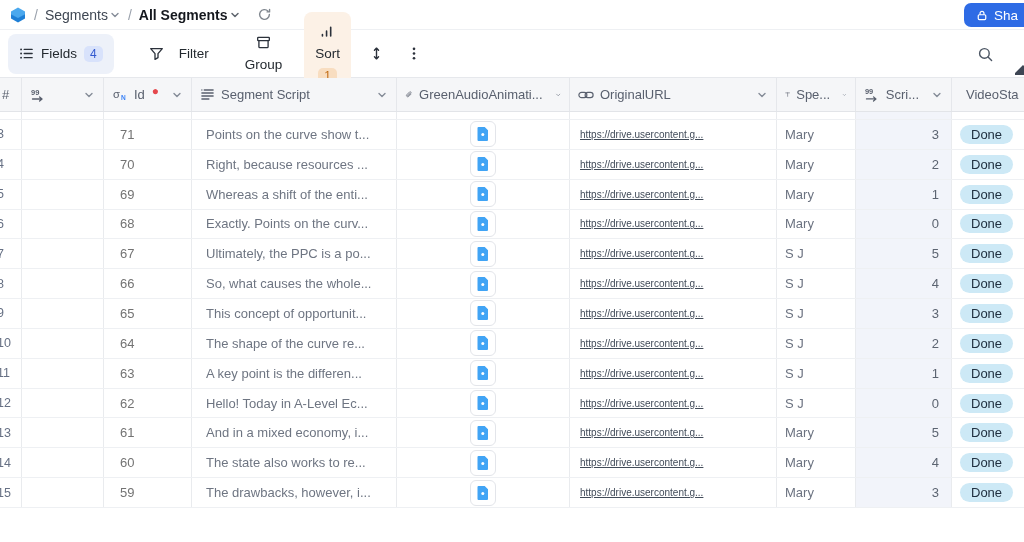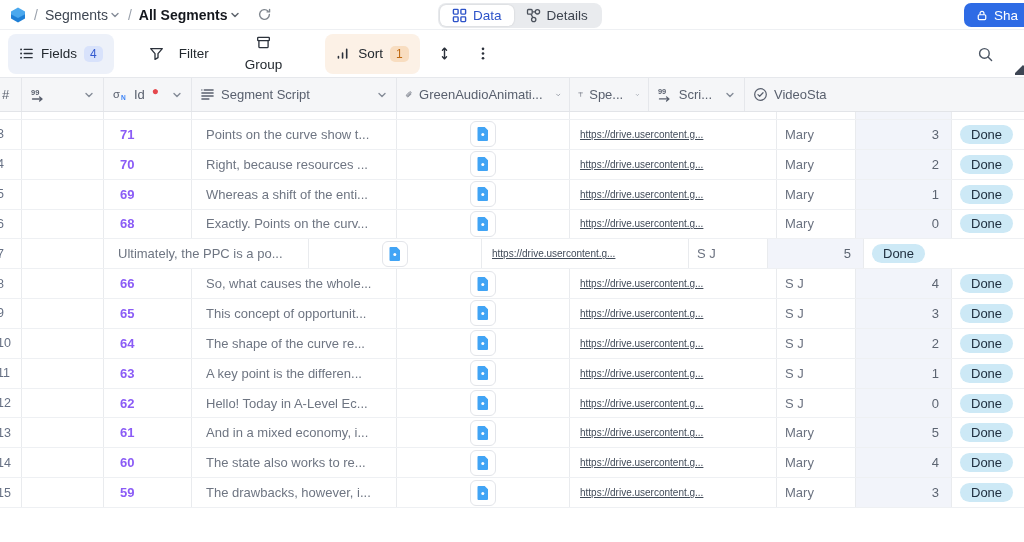--- a/index.html
+++ b/index.html
@@ -29,21 +29,21 @@
     color:#fff; font-size:13.5px; min-width:78px; }
 
   
   .toolbar { position:relative; height:48px; display:flex; align-items:center;
     border-bottom:1px solid #e6e8ec; background:#fff; }
   .tbtn { display:flex; align-items:center; gap:7px; font-size:13.5px; color:#23292f;
     padding:12px 11px; border-radius:8px; margin-left:6px; }
   .tbtn.fields { background:#edf1f9; margin-left:8px; }
   .tbtn.filter { margin-left:24px;gap:15px; }
   .tbtn.group { margin-left:14px;flex-direction:column; }
-  .tbtn.sort { background:#fcf1e6; margin-left:32px; }
+  .tbtn.sort { background:#fcf1e6; margin-left:11px;flex-direction:column; }
   .badge { font-size:12px; padding:1px 6px; border-radius:5px; }
   .badge.blue { background:#d8e2fb; color:#3259cf; }
   .badge.orange { background:#f8ddc0; color:#c06a12; }
   .icon-btn { width:26px; height:26px; display:flex; align-items:center; justify-content:center;
     margin-left:12px; border-radius:6px; }
   .search-btn { position:absolute; right:26px; top:11px; width:26px; height:26px;
     display:flex; align-items:center; justify-content:center; }
   .partial-icon { position:absolute; right:-7px; bottom:2px; }
 
   
@@ -65,21 +65,21 @@
   .c-scri   { width:96px;  flex:0 0 96px; }
   .c-status { width:72px;  flex:1; border-right:none !important; }
 
   .tbody { flex:1; display:flex; flex-direction:column; }
   .trow { display:flex; flex:1; border-bottom:1px solid #eef0f3; background:#fff; }
   .trow.sliver { flex:0 0 8px; border-bottom:1px solid #eef0f3; overflow:hidden; }
   .cell { display:flex; align-items:center; border-right:1px solid #e9ebee;
     font-size:13px; color:#6b7280; overflow:hidden; white-space:nowrap; }
   .cell.c-num  { color:#667084; font-size:12.5px; padding-left:0; }
   .cell.c-num span { margin-left:-3px; }
-  .cell.c-id   { padding-left:16px; color:#8b5cf6;font-weight:bold; }
+  .cell.c-id   { padding-left:16px; color:#737373; }
   .cell.c-script { padding-left:14px; color:#6e7582; }
   .cell.c-attach { justify-content:center; }
   .cell.c-url  { padding-left:10px; }
   .cell.c-speaker { padding-left:8px; }
   .cell.c-scri { justify-content:flex-end; padding-right:12px; background:#f2f4fa; color:#5c6471; }
   .cell.c-status { padding-left:8px; }
 
   .url-link { color:#414b59; text-decoration:underline; font-size:10px; cursor:pointer; }
   .pill { background:#cde9f6; color:#203040; font-size:13px; padding:2px 11px; border-radius:11px; }
   .file-chip { width:26px; height:26px; border:1px solid #e3e5ea; border-radius:6px;
@@ -111,44 +111,20 @@
           <path d="M3 4.5 6 7.5 9 4.5" fill="none" stroke="#60666f" stroke-width="1.5" stroke-linecap="round" stroke-linejoin="round"></path>
         </svg>
     </div>
     <div class="refresh-btn">
       <svg width="15" height="15" viewBox="0 0 16 16">
         <path d="M13.2 8a5.2 5.2 0 1 1-1.4-3.55" fill="none" stroke="#80878f" stroke-width="1.5" stroke-linecap="round"></path>
         <path d="M13.4 2.6v2.6h-2.6" fill="none" stroke="#80878f" stroke-width="1.5" stroke-linecap="round" stroke-linejoin="round"></path>
       </svg>
     </div>
 
-    <div class="seg-control">
-      <div class="seg active">
-        <svg width="15" height="15" viewBox="0 0 16 16">
-          <g fill="none" stroke="#2d53c9" stroke-width="1.5">
-            <rect x="1.5" y="1.5" width="5" height="5" rx="0.8"></rect>
-              <rect x="9.5" y="1.5" width="5" height="5" rx="0.8"></rect>
-            <rect x="1.5" y="9.5" width="5" height="5" rx="0.8"></rect>
-              <rect x="9.5" y="9.5" width="5" height="5" rx="0.8"></rect>
-          </g>
-        </svg>
-        <span>Data</span>
-      </div>
-      <div class="seg">
-        <svg width="15" height="15" viewBox="0 0 16 16">
-          <g fill="none" stroke="#4c525c" stroke-width="1.4">
-            <rect x="1.6" y="1.6" width="5" height="5" rx="1"></rect>
-            <circle cx="12.2" cy="4.1" r="2.3"></circle>
-            <circle cx="8.2" cy="12.2" r="2.3"></circle>
-            <path d="M6.6 4.1h3.3M5.3 6.6l2 3.5"></path>
-          </g>
-        </svg>
-        <span>Details</span>
-      </div>
-    </div>
 
     <div class="share-btn">
       <svg width="12" height="13" viewBox="0 0 16 16">
         <g fill="none" stroke="#fff" stroke-width="1.6">
           <rect x="3" y="7" width="10" height="6.5" rx="1.4"></rect>
           <path d="M5.4 7V5a2.6 2.6 0 0 1 5.2 0v2"></path>
         </g>
       </svg>
       <span>Sha</span>
     </div>
@@ -255,20 +231,33 @@
         <span class="grow"></span>
         <svg class="chev" viewBox="0 0 12 12">
             <path d="M3 4.5 6 7.5 9 4.5" fill="none" stroke="#858c98" stroke-width="1.4" stroke-linecap="round" stroke-linejoin="round"></path>
           </svg>
       </div>
       <div class="hcell c-attach">
         <svg width="15" height="15" viewBox="0 0 16 16">
           <path d="M12 7.3l-4.6 4.6a2.6 2.6 0 0 1-3.7-3.7l5.3-5.3a1.8 1.8 0 0 1 2.6 2.6l-5.1 5.1a.95.95 0 0 1-1.35-1.35l4.3-4.3" fill="none" stroke="#59606e" stroke-width="1.3" stroke-linecap="round" stroke-linejoin="round"></path>
         </svg>
         <span>GreenAudioAnimati...</span>
+        <span class="grow"></span>
+        <svg class="chev" viewBox="0 0 12 12">
+            <path d="M3 4.5 6 7.5 9 4.5" fill="none" stroke="#858c98" stroke-width="1.4" stroke-linecap="round" stroke-linejoin="round"></path>
+          </svg>
+      </div>
+      <div class="hcell c-url">
+        <svg width="16" height="14" viewBox="0 0 18 14">
+          <g fill="none" stroke="#59606e" stroke-width="1.3">
+            <rect x="1" y="4" width="9" height="6" rx="3"></rect>
+            <rect x="8" y="4" width="9" height="6" rx="3"></rect>
+          </g>
+        </svg>
+        <span>OriginalURL</span>
         <span class="grow"></span>
         <svg class="chev" viewBox="0 0 12 12">
             <path d="M3 4.5 6 7.5 9 4.5" fill="none" stroke="#858c98" stroke-width="1.4" stroke-linecap="round" stroke-linejoin="round"></path>
           </svg>
       </div>
       <div class="hcell c-speaker">
         <svg width="13" height="13" viewBox="0 0 14 14">
           <path d="M2 2.6h10M7 2.6V12" fill="none" stroke="#59606e" stroke-width="1.5" stroke-linecap="round"></path>
         </svg>
         <span>Spe...</span>
@@ -439,20 +428,23 @@
           </div>
     <div class="cell c-status">
             <span class="pill">Done</span>
           </div>
   </div>
         <div class="trow">
     <div class="cell c-num">
             <span>7</span>
           </div>
     <div class="cell c-auto"></div>
+    <div class="cell c-id">
+            <span>67</span>
+          </div>
     <div class="cell c-script">
             <span>Ultimately, the PPC is a po...</span>
           </div>
     <div class="cell c-attach">
       <span class="file-chip">
         <svg width="14" height="16" viewBox="0 0 14 16">
                 <path d="M2.5 1h6.2L12 4.3V14a1 1 0 0 1-1 1H2.5a1 1 0 0 1-1-1V2a1 1 0 0 1 1-1z" fill="#41a4f5"></path>
                 <circle cx="6.8" cy="8.6" r="1.5" fill="#fff"></circle>
               </svg>
       </span>

